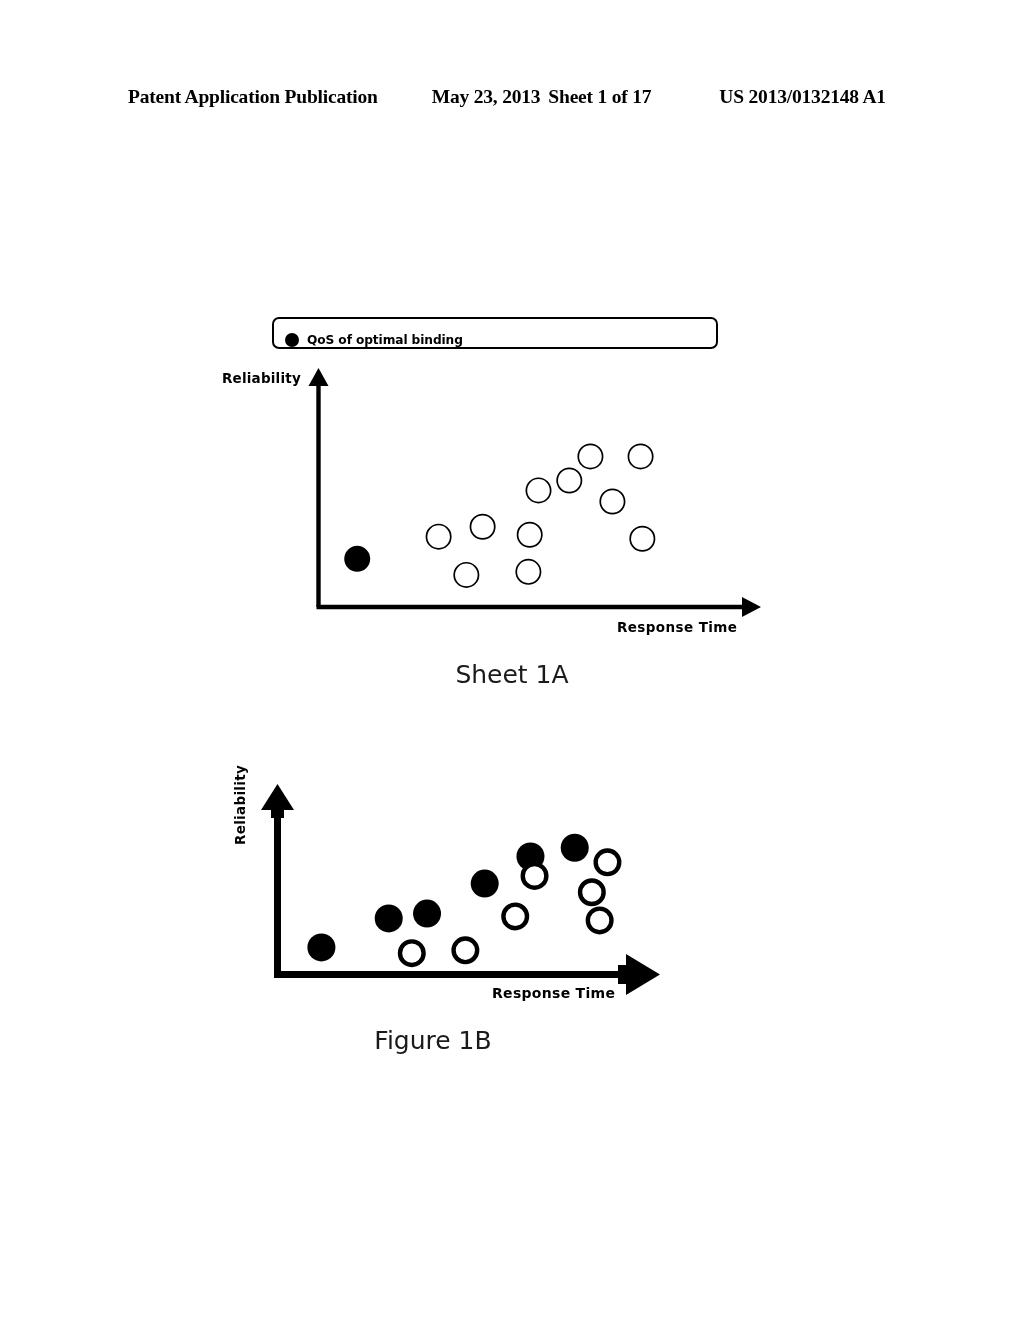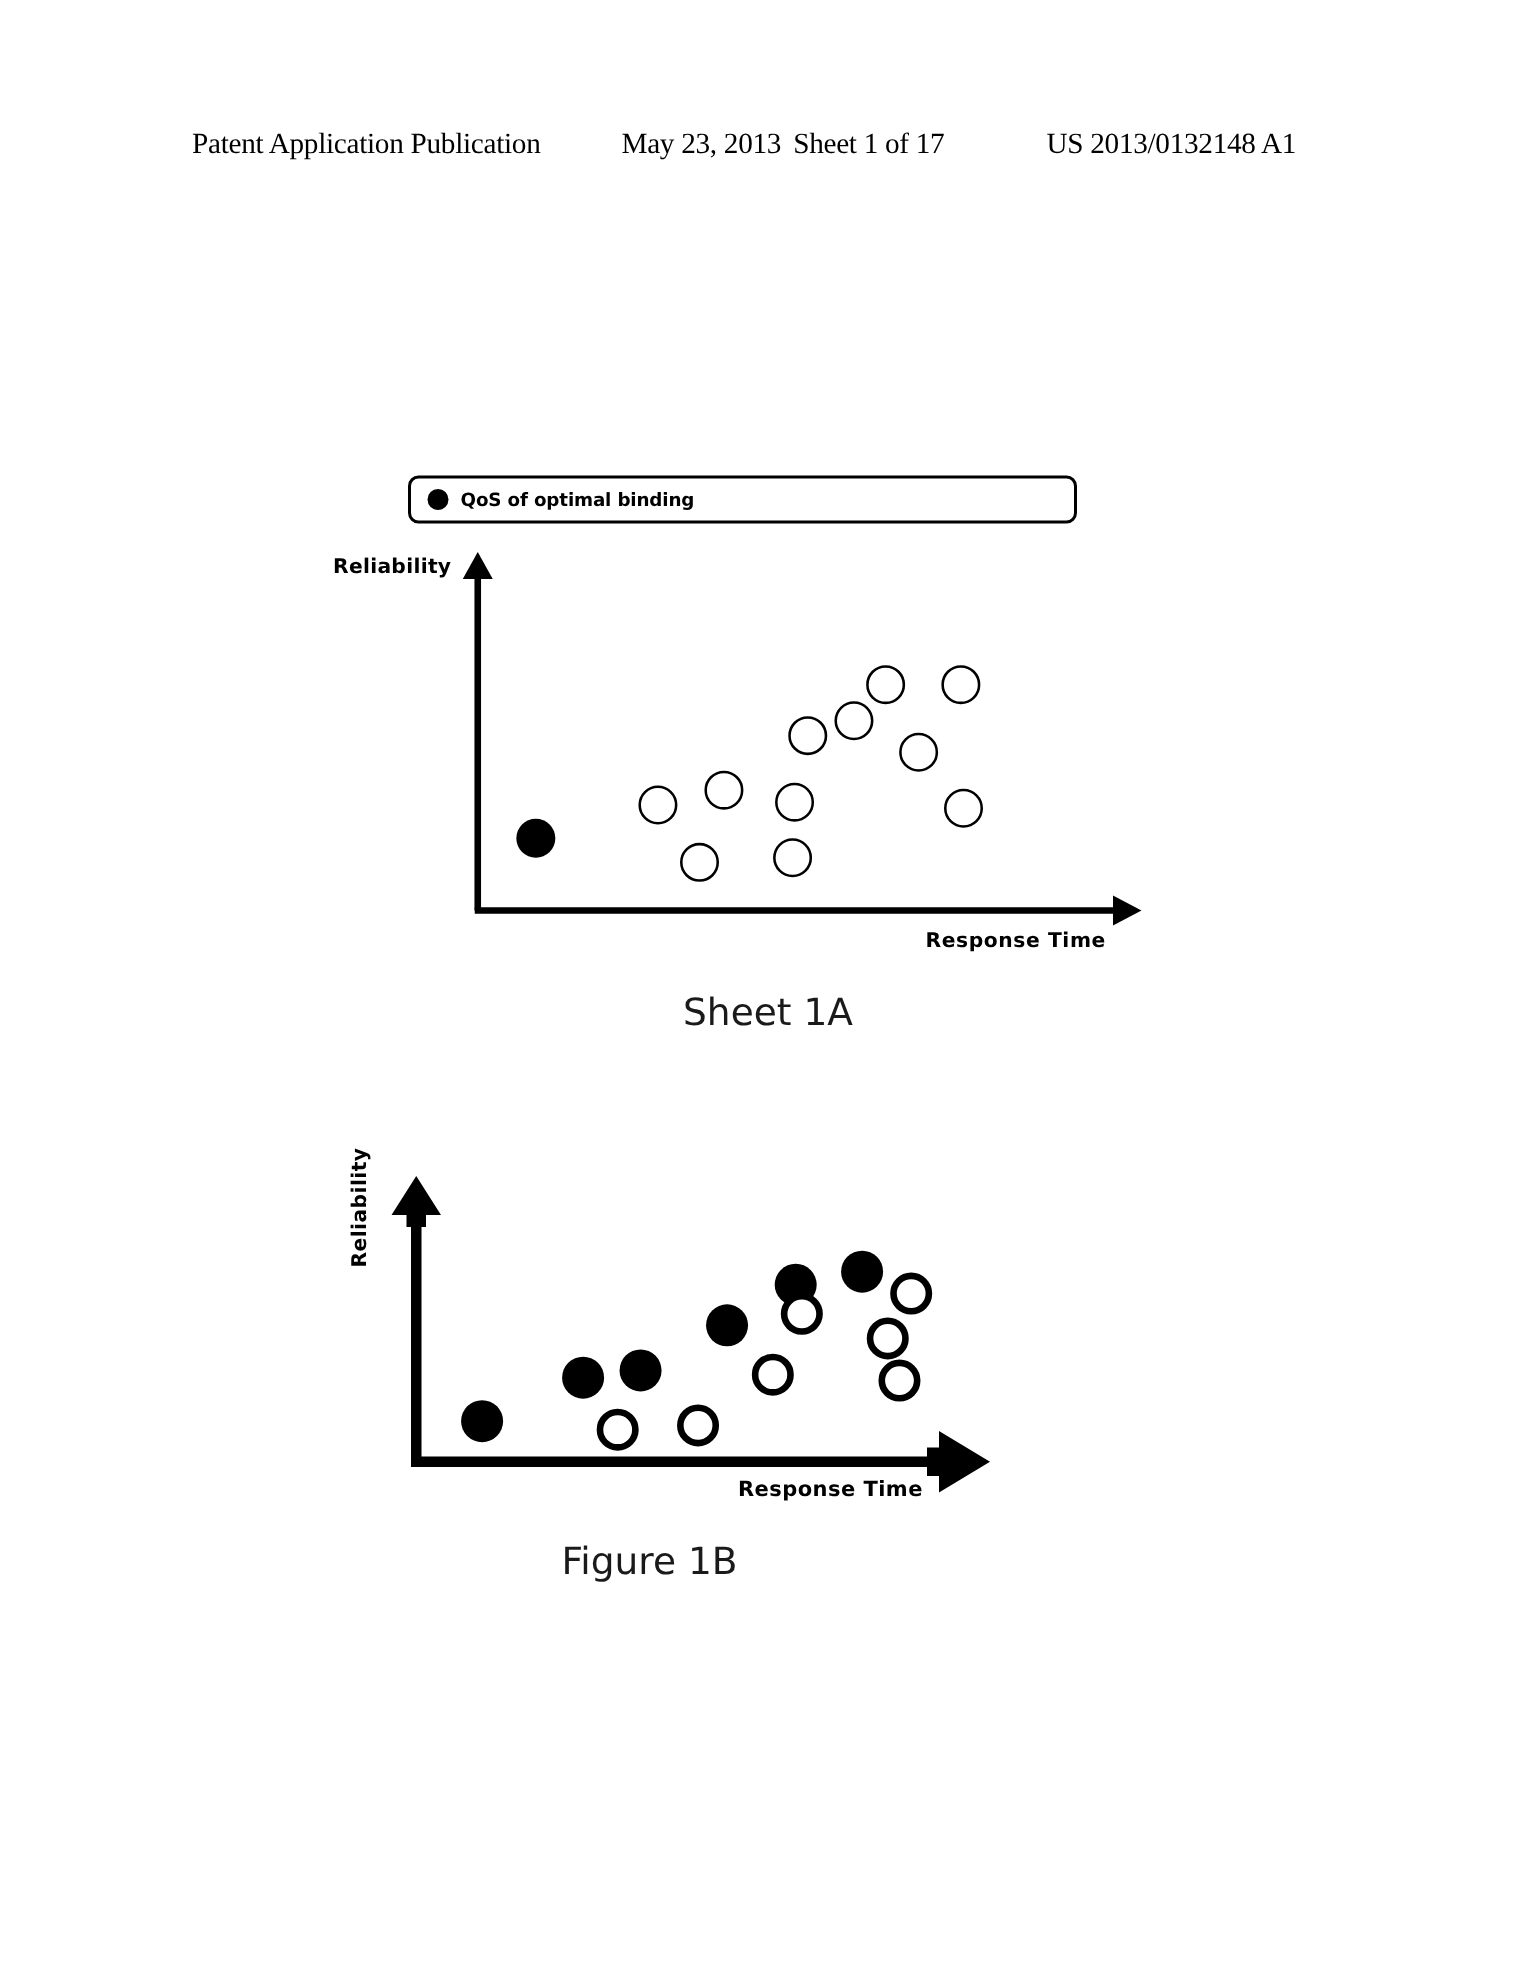--- a/index.html
+++ b/index.html
@@ -17,21 +17,21 @@
   }
 
   
   .page-header {
     position: absolute;
     left: 128px;
     top: 86px;
     width: 768px;
     height: 28px;
     font-family: "Liberation Serif", serif;
-    font-weight: normal;
+    font-weight: bold;
     font-size: 19.5px;
     letter-spacing: -0.2px;
     white-space: nowrap;
     display: flex;
     align-items: baseline;
   }
   .hdr-pub { }
   .hdr-date { margin-left: 54px; }
   .hdr-sheet { margin-left: 8px; }
   .hdr-patno { margin-left: 68px; }
@@ -54,21 +54,21 @@
     width: 446px;
     height: 32px;
     border: 2.2px solid #000;
     border-radius: 7px;
     box-sizing: border-box;
     background: #fff;
   }
   .legend-entry {
     position: absolute;
     display: flex;
-    align-items: center;
+    align-items: flex-end;
     height: 100%;
     top: 0;
     white-space: nowrap;
   }
   .legend-entry.first { left: 11px; }
   .legend-entry.second { left: 237px; }
   .legend-label {
     font-family: "DejaVu Sans", sans-serif;
     font-size: 12.2px;
     font-weight: bold;

